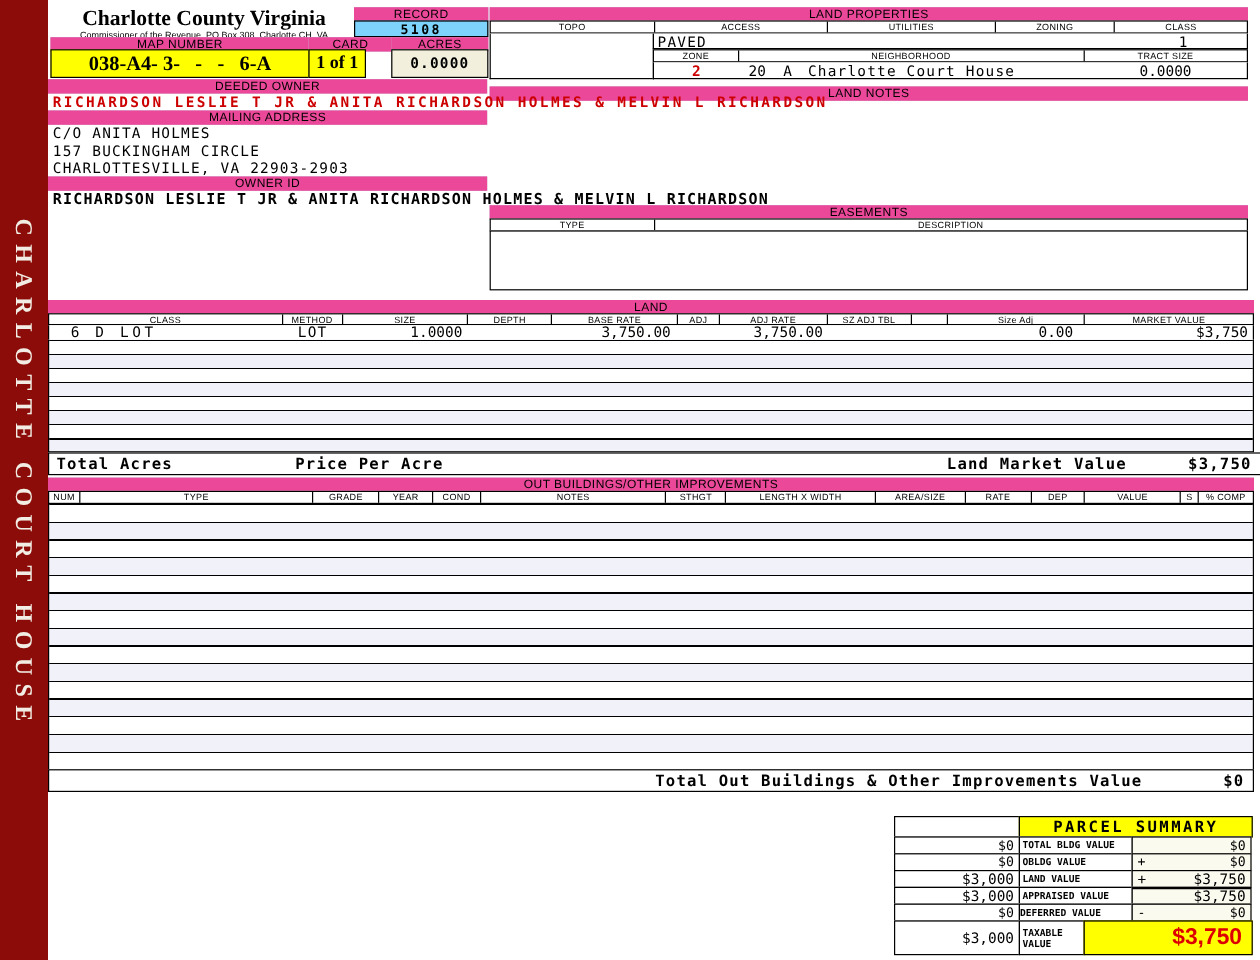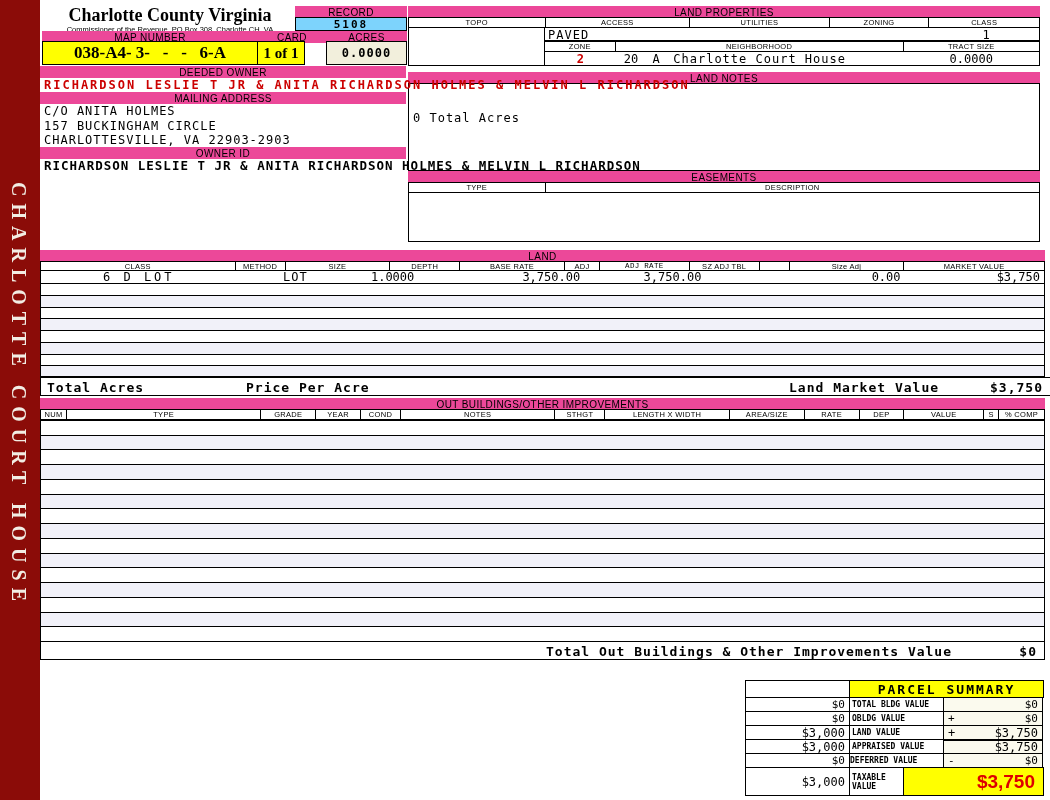--- a/index.html
+++ b/index.html
@@ -91,46 +91,43 @@
   <div class="abs flexrow" style="left:544px;top:52px;width:496px;height:14px;border:1px solid #000;border-top:none;background:#fff;">
     <div class="dcell mono redtext" style="width:71px;justify-content:center;font-size:12px;font-weight:bold;">2</div>
     <div class="dcell mono" style="width:289px;position:relative;font-size:12px;">
       <span class="pre" style="position:absolute;left:8px;">20  A</span>
       <span style="position:absolute;left:0;width:100%;text-align:center;letter-spacing:1px;">Charlotte Court House</span>
     </div>
     <div class="dcell mono" style="width:136px;justify-content:center;font-size:12px;">0.0000</div>
   </div>
 
   <div class="abs bar" style="left:408px;top:72px;width:632px;height:11px;">LAND NOTES</div>
-  <div class="abs" style="left:408px;top:83px;width:632px;height:88px;border:1px solid #000;background:#fff;">
-    <span class="mono" style="position:absolute;left:4px;top:27px;font-size:12px;letter-spacing:1px;">0 Total Acres</span>
-  </div>
 
   <div class="abs bar" style="left:408px;top:171px;width:632px;height:11px;">EASEMENTS</div>
   <div class="abs hdrrow" style="left:408px;top:182px;width:632px;height:11px;">
     <div style="width:137px;">TYPE</div>
     <div style="width:495px;">DESCRIPTION</div>
   </div>
   <div class="abs" style="left:408px;top:192px;width:632px;height:50px;border:1px solid #000;background:#fff;"></div>
 
   <div class="abs bar" style="left:40px;top:250px;width:1005px;height:11px;">LAND</div>
   <div class="abs hdrrow" style="left:40px;top:261px;width:1005px;height:10px;">
     <div style="width:195px;">CLASS</div>
     <div style="width:50px;">METHOD</div>
     <div style="width:105px;">SIZE</div>
     <div style="width:70px;">DEPTH</div>
     <div style="width:105px;">BASE RATE</div>
     <div style="width:35px;">ADJ</div>
-    <div style="width:90px;font-family:Liberation Mono, monospace;">ADJ RATE</div>
+    <div style="width:90px;">ADJ RATE</div>
     <div style="width:70px;">SZ ADJ TBL</div>
     <div style="width:30px;"></div>
     <div style="width:115px;">Size Adj</div>
     <div style="width:140px;">MARKET VALUE</div>
   </div>
-  <div class="abs flexrow mono" style="left:40px;top:271px;width:1005px;height:12px;border-left:1px solid #000;border-right:1px solid #000;background:#fff;font-size:12px;padding-left:44px;">
+  <div class="abs flexrow mono" style="left:40px;top:271px;width:1005px;height:12px;border-left:1px solid #000;border-right:1px solid #000;background:#fff;font-size:12px;">
     <div class="dcell" style="width:195px;padding-left:18px;letter-spacing:3px;">6 D LOT</div>
     <div class="dcell" style="width:50px;justify-content:center;letter-spacing:1px;">LOT</div>
     <div class="dcell" style="width:105px;justify-content:flex-end;padding-right:5px;">1.0000</div>
     <div class="dcell" style="width:70px;"></div>
     <div class="dcell" style="width:105px;justify-content:flex-end;padding-right:6px;">3,750.00</div>
     <div class="dcell" style="width:35px;"></div>
     <div class="dcell" style="width:90px;justify-content:flex-end;padding-right:4px;">3,750.00</div>
     <div class="dcell" style="width:70px;"></div>
     <div class="dcell" style="width:30px;"></div>
     <div class="dcell" style="width:115px;justify-content:flex-end;padding-right:10px;">0.00</div>

